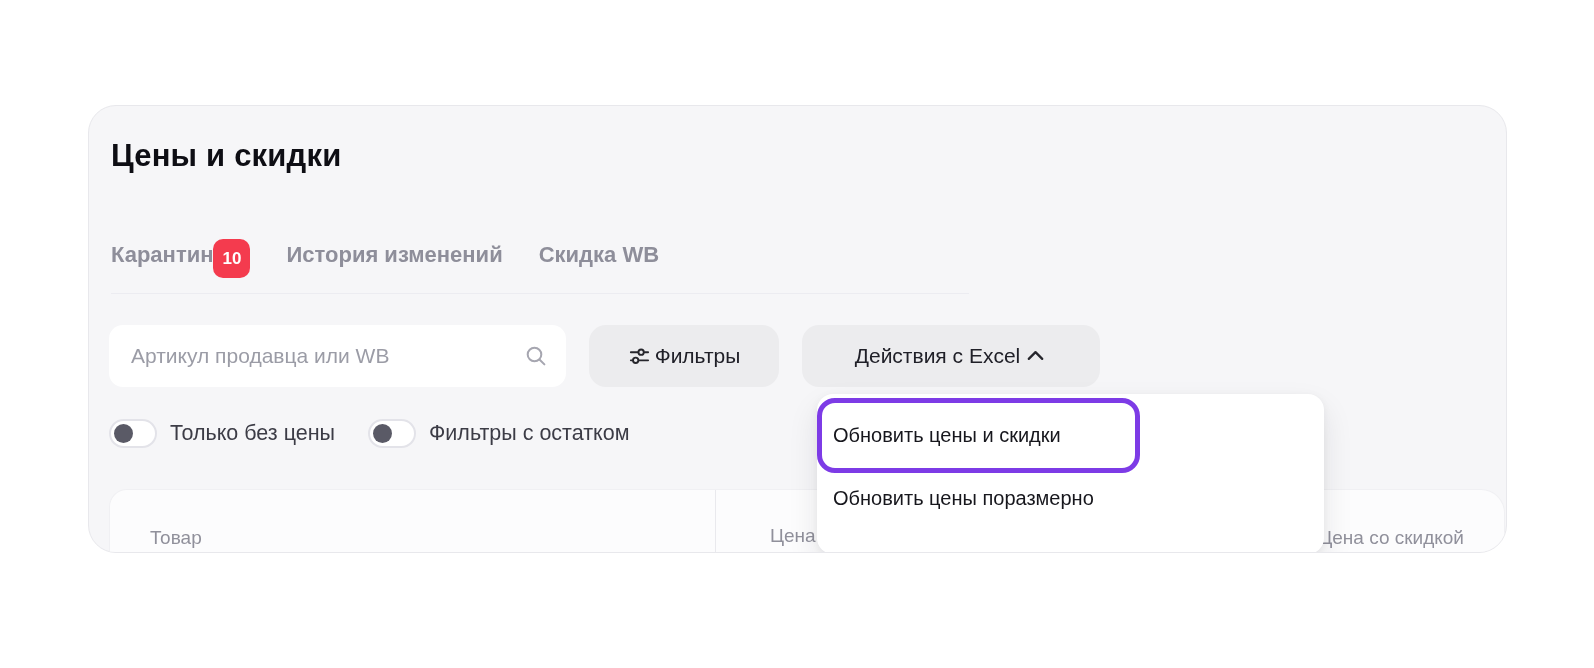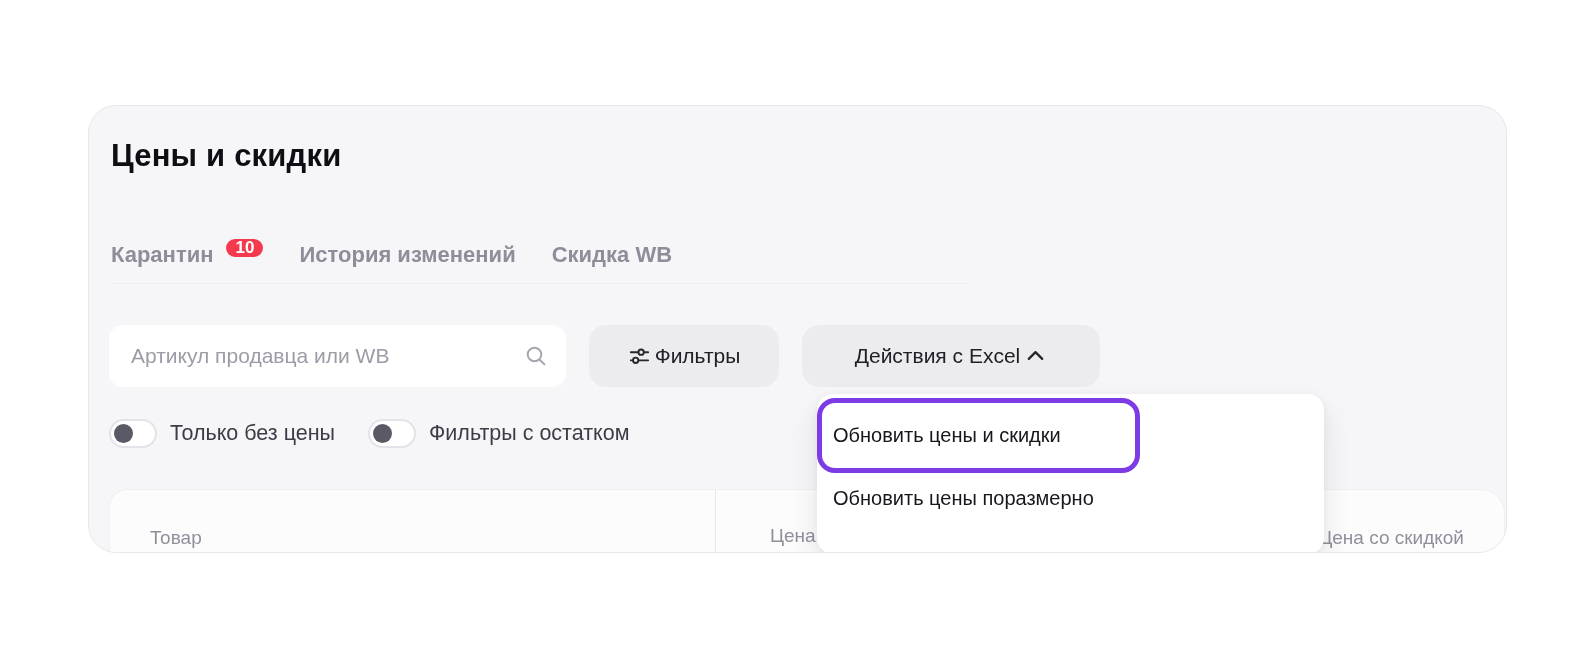--- a/index.html
+++ b/index.html
@@ -27,21 +27,21 @@
     padding-bottom:15px;font-size:22px;font-weight:600;color:#8e8e9a;
     cursor:pointer;white-space:nowrap;
   }
   .tab.active{color:#15151b;font-weight:700;}
   .tab.active::after{
     content:"";position:absolute;left:0;right:0;bottom:-2px;height:4px;
     border-radius:2px;background:#7d3be6;
   }
   .badge{
     display:inline-flex;align-items:center;justify-content:center;
-    margin-left:13px;margin-top:-3px;min-width:21px;height:18px;padding:0 8px;
+    margin-left:0;margin-top:-3px;min-width:21px;height:39px;padding:0 8px;
     background:#f43b4e;color:#fff;font-size:17px;font-weight:700;
     border-radius:10px;
   }
   
   .controls{position:absolute;left:20px;top:219px;display:flex;gap:23px;height:62px;}
   .search{position:relative;width:457px;height:62px;background:#fff;border-radius:14px;}
   .search input{
     width:100%;height:100%;border:none;outline:none;background:transparent;
     padding:0 58px 0 22px;font-size:21px;color:#000000;border-radius:14px;
     font-family:"Liberation Sans", sans-serif;box-sizing:border-box;

